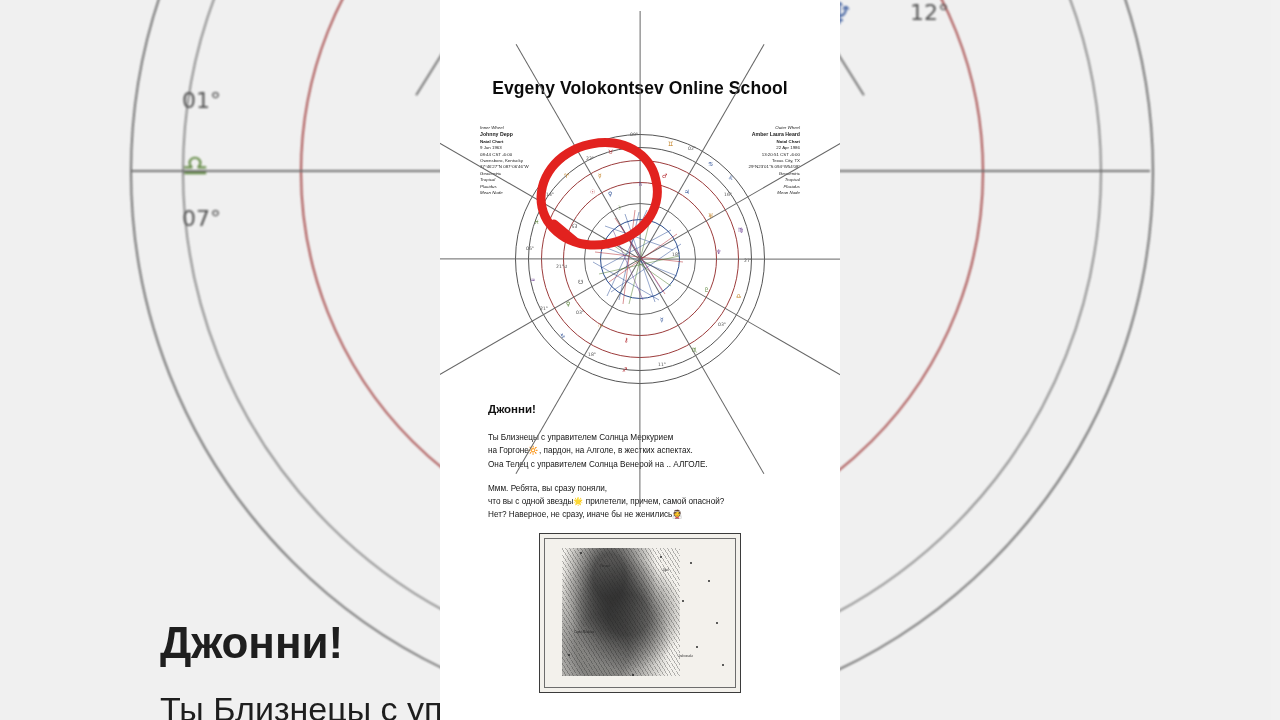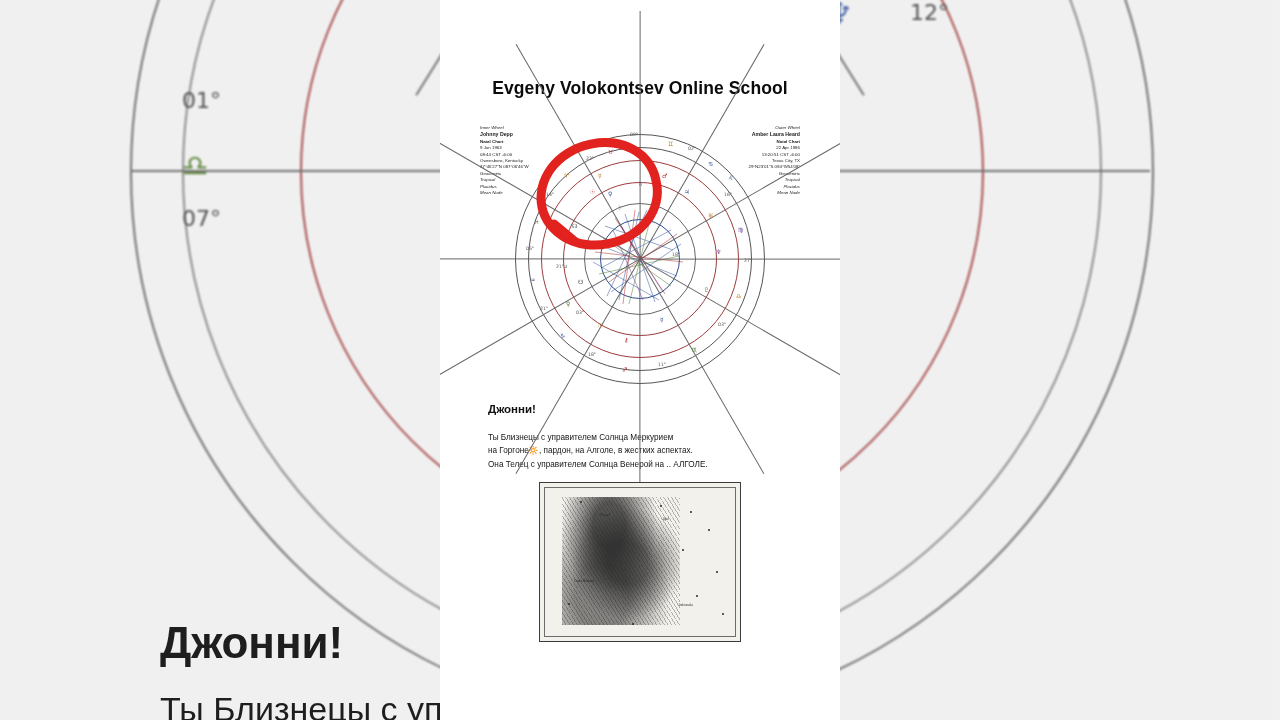--- a/index.html
+++ b/index.html
@@ -426,20 +426,25 @@
 
     <div class="body-text">
       <p class="lede">Джонни!</p>
 
       <p class="para">
         <span>Ты Близнецы с управителем Солнца Меркурием</span><br>
         <span>на Горгоне🔆, пардон, на Алголе, в жестких аспектах.</span><br>
         <span>Она Телец с управителем Солнца Венерой на .. АЛГОЛЕ.</span>
       </p>
 
+      <p class="para">
+        <span>Ммм. Ребята, вы сразу поняли,</span><br>
+        <span>что вы с одной звезды🌟 прилетели, причем, самой опасной?</span><br>
+        <span>Нет? Наверное, не сразу, иначе бы не женились👰</span>
+      </p>
     </div>
 
     <div class="engraving">
       <div class="inner-frame"></div>
       <div class="eng-figure"></div>
       <div class="eng-stars">
         <span style="left:150px; top:28px;"></span>
         <span style="left:168px; top:46px;"></span>
         <span style="left:142px; top:66px;"></span>
         <span style="left:176px; top:88px;"></span>

